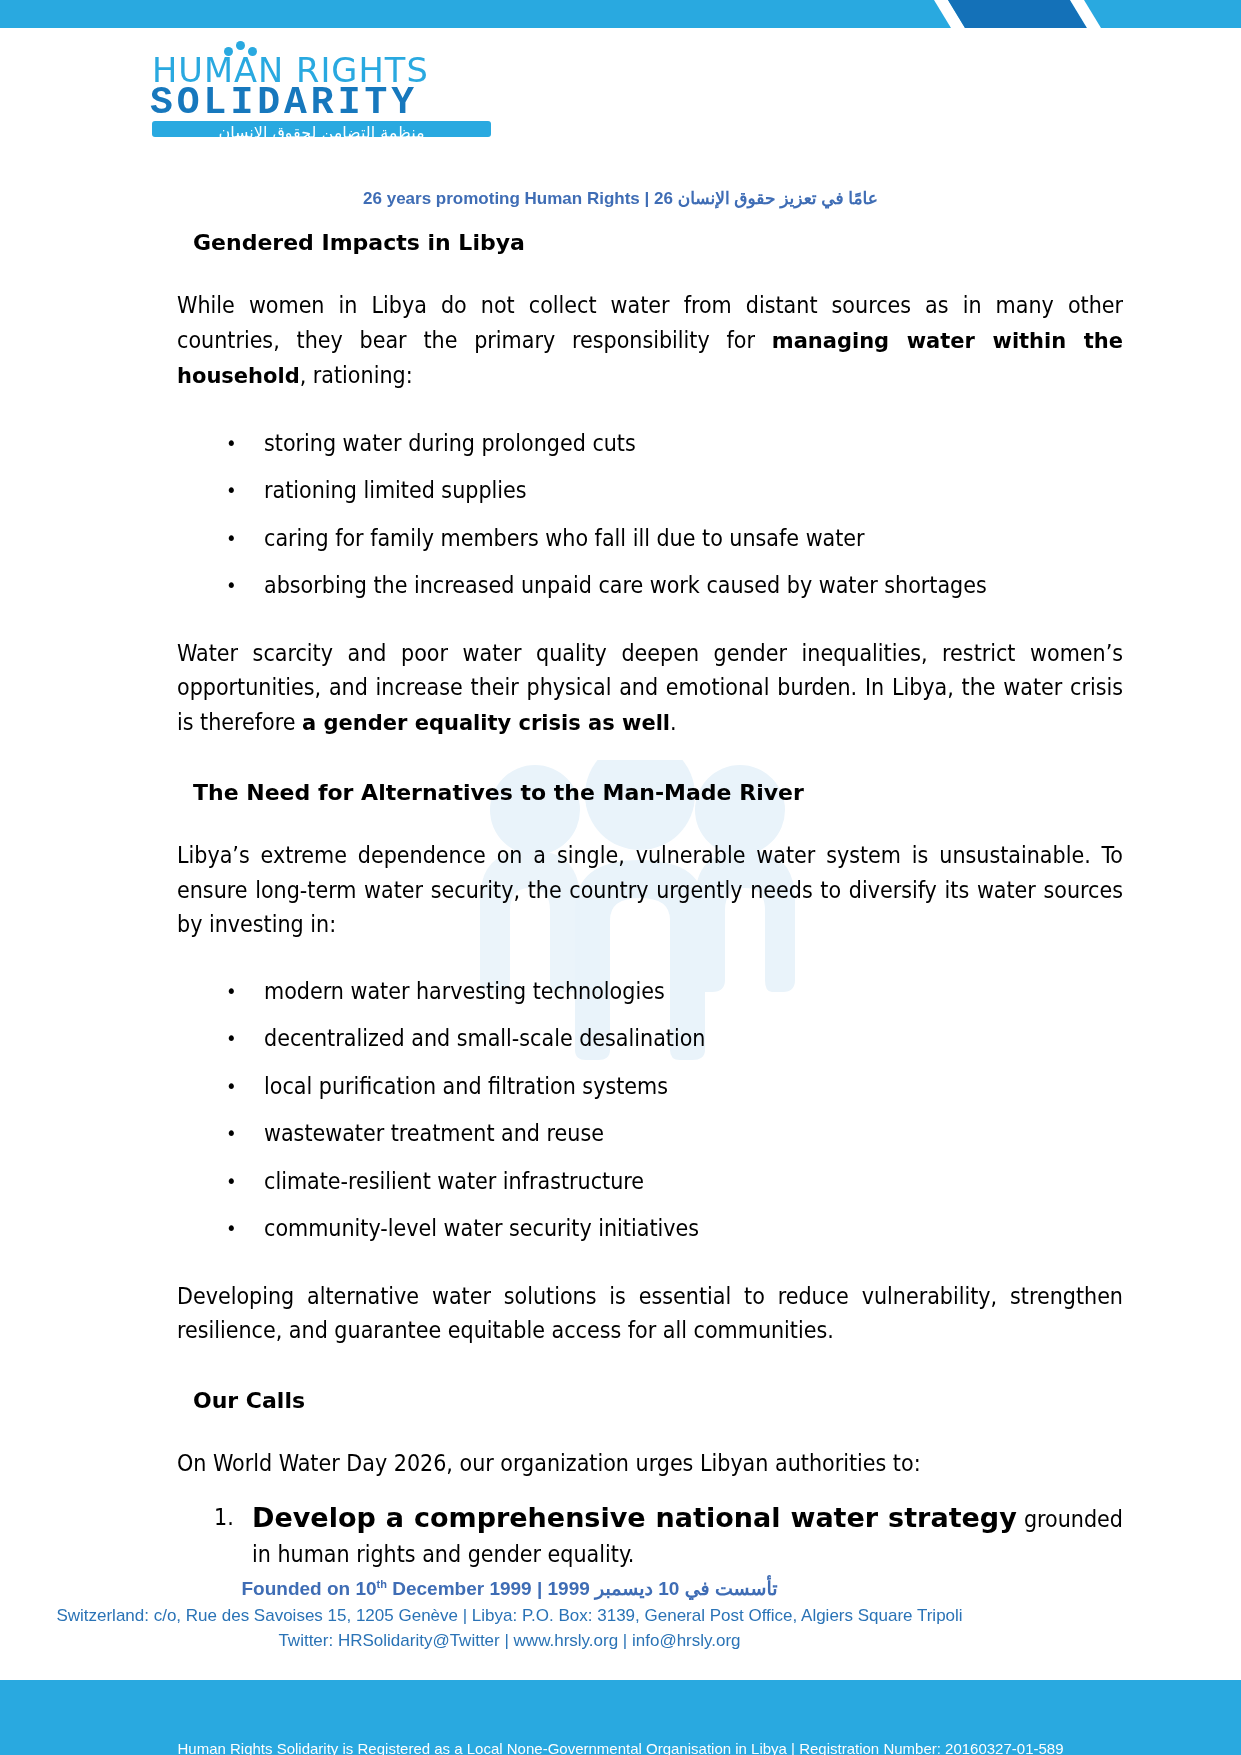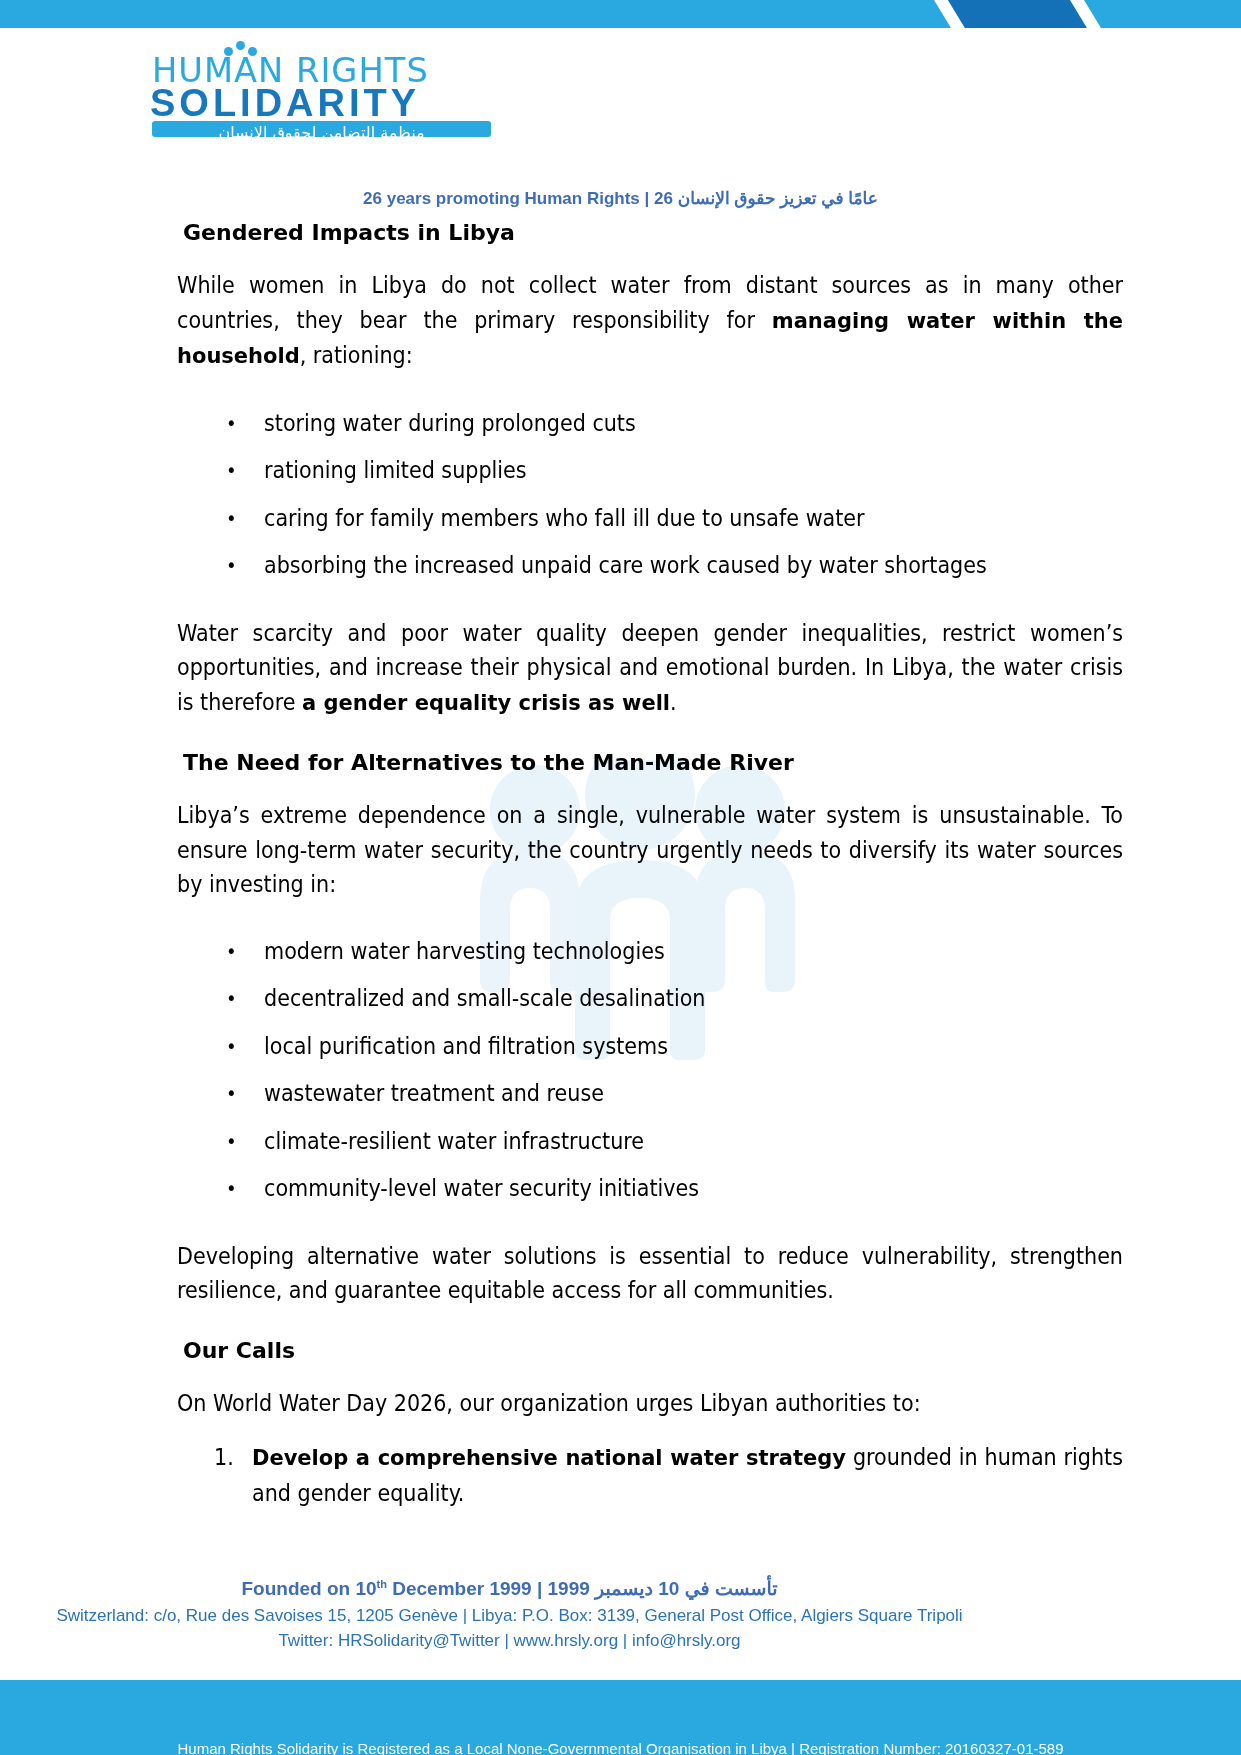--- a/index.html
+++ b/index.html
@@ -7,48 +7,48 @@
          font-family: "DejaVu Sans Condensed", "DejaVu Sans", sans-serif; color: #000; }
 
   
   .top-band { position: absolute; left: 0; top: 0; width: 1241px; height: 28px; background: #29a9e0; overflow: hidden; }
   .top-band svg { position: absolute; left: 0; top: 0; }
 
   
   .logo { position: absolute; left: 150px; top: 38px; width: 345px; height: 108px; }
   .logo .line1 { position: absolute; left: 2px; top: 16px; font-family: "DejaVu Sans", sans-serif; font-size: 33px;
                  letter-spacing: 1px; color: #29a9e0; font-weight: normal; white-space: nowrap; line-height: 1; transform: scaleX(1.02); transform-origin: left; }
-  .logo .line2 { position: absolute; left: 0px; top: 46px; font-family: Liberation Sans, sans-serif; font-size: 38px;
+  .logo .line2 { position: absolute; left: 0px; top: 46px; font-family: Liberation Mono, monospace; font-size: 38px;
                  font-weight: bold; letter-spacing: 4px; color: #1778bd; white-space: nowrap; line-height: 1; }
   .logo .dots { position: absolute; left: 74px; top: 3px; }
   .logo .dot { position: absolute; width: 9px; height: 9px; border-radius: 50%; background: #29a9e0; }
   .logo .arabic-bar { position: absolute; left: 2px; top: 83px; width: 339px; height: 16px; background: #29a9e0;
                       border-radius: 3px; color: #fff; font-family: "DejaVu Sans", sans-serif; font-size: 16px;
                       text-align: center; line-height: 24px; direction: rtl; }
 
   
   .tagline { position: absolute; left: 0; width: 1241px; top: 188px; text-align: center; font-family: "Liberation Sans", sans-serif;
              font-weight: bold; font-size: 17px; color: #3f6db5; }
 
   
   .watermark { position: absolute; left: 480px; top: 760px; width: 350px; height: 300px; }
   .watermark svg { width: 100%; height: 100%; }
 
   
   .content { position: absolute; left: 177px; top: 210px; width: 946px; font-size: 23px; line-height: 34.5px; }
-  .h { font-weight: bold; font-family: "DejaVu Sans", sans-serif; font-size: 22px; margin: 6px; line-height: 34px; }
+  .h { font-weight: bold; font-family: "DejaVu Sans", sans-serif; font-size: 22px; margin: 16px; line-height: 34px; }
   .p { margin: 0; text-align: justify; }
   .p b { font-family: "DejaVu Sans", sans-serif; font-size: 21px; }
   ul.bullets { list-style: none; margin: 12px; padding: 0; }
   ul.bullets li { position: relative; padding-left: 75px; height: 47.5px; line-height: 34px; }
   ul.bullets li::before { content: "•"; position: absolute; left: 37px; top: 0; font-size: 20px; }
   ol.calls { list-style: none; margin: 0; padding: 0; }
   ol.calls li { position: relative; padding-left: 75px; text-align: justify; line-height: 35px; }
   ol.calls li .num { position: absolute; left: 37px; top: 0; }
-  ol.calls li b { font-family: "DejaVu Sans", sans-serif; font-size: 21px; }
+  ol.calls li b { font-family: "DejaVu Sans", sans-serif; font-size: 27px; }
 
   .gap-s { height: 12px; }
   .gap-m { height: 20px; }
 
   
   .footer-info { position: absolute; left: 0; width: 1019px; top: 1570px; text-align: center; color: #2f6fb6;
                  font-family: "Liberation Sans", sans-serif; }
   .footer-info .founded { font-weight: bold; font-size: 19px; line-height: 28px; color: #3f6db5; }
   .footer-info .founded sup { font-size: 11px; }
   .footer-info .line { font-size: 17px; line-height: 25px; color: #2a73b6; }

